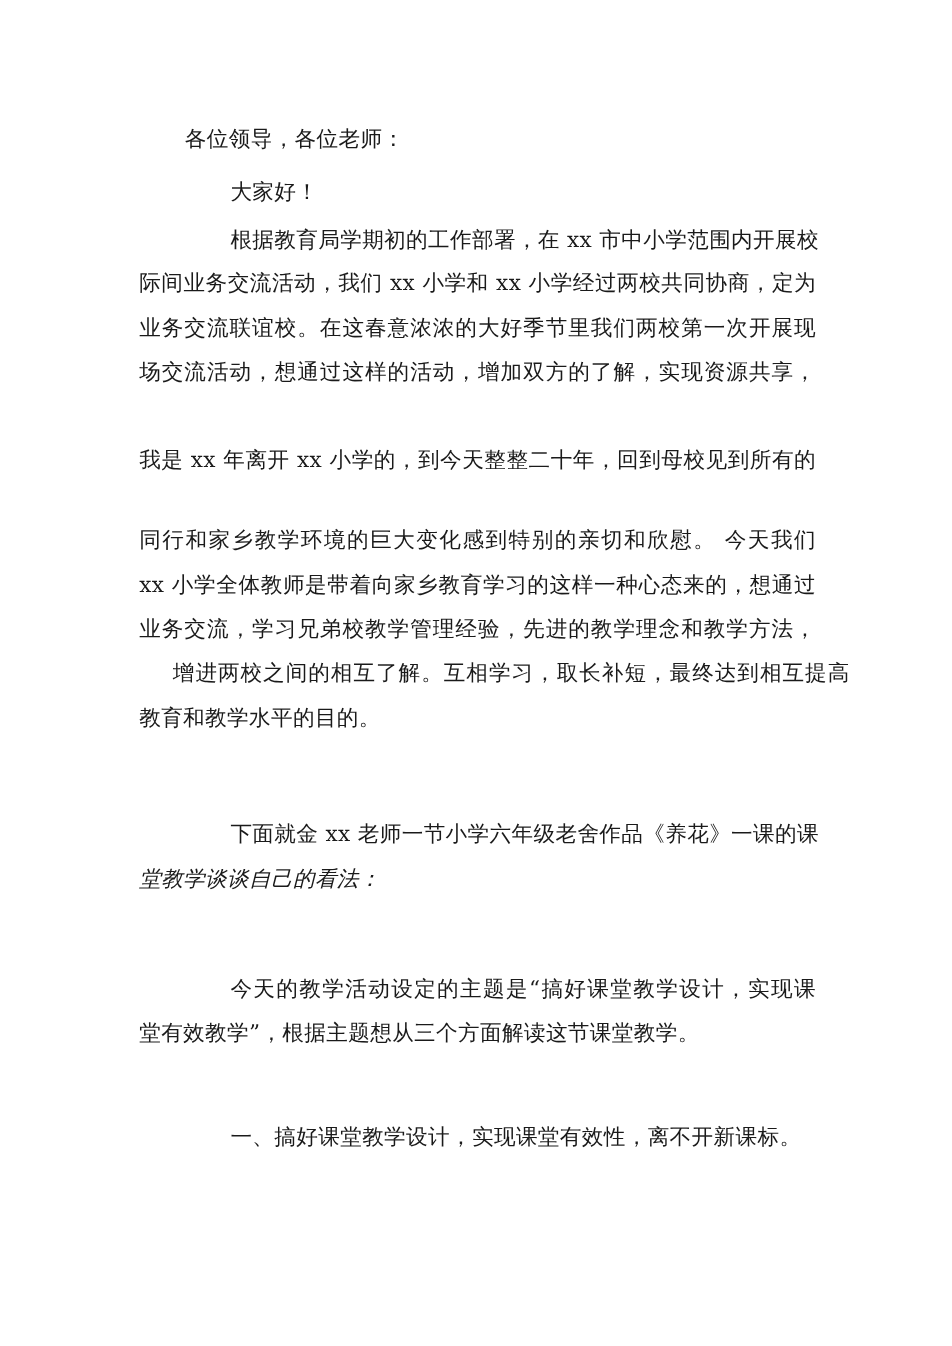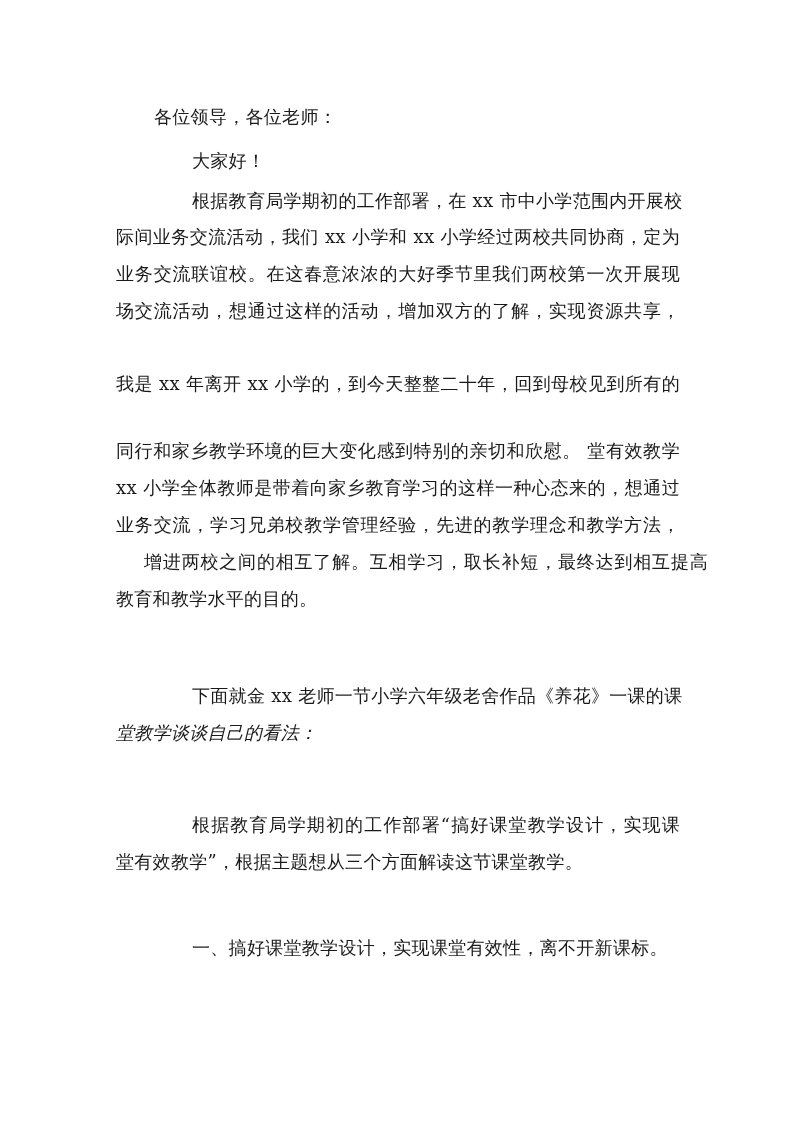--- a/index.html
+++ b/index.html
@@ -15,26 +15,26 @@
 
 <div class="page">
   <div class="line" style="left:154px; top:106px;">各位领导，各位老师：</div>
   <div class="line" style="left:192px; top:150px;">大家好！</div>
 
   <div class="line body-line" style="left:192px; width:488px; top:190px;">根据教育局学期初的工作部署，在 xx 市中小学范围内开展校</div>
   <div class="line body-line" style="top:226px;">际间业务交流活动，我们 xx 小学和 xx 小学经过两校共同协商，定为</div>
   <div class="line body-line" style="top:263px;">业务交流联谊校。在这春意浓浓的大好季节里我们两校第一次开展现</div>
   <div class="line body-line" style="top:300px;">场交流活动，想通过这样的活动，增加双方的了解，实现资源共享，</div>
   <div class="line body-line" style="top:373px;">我是 xx 年离开 xx 小学的，到今天整整二十年，回到母校见到所有的</div>
-  <div class="line body-line" style="top:440px;">同行和家乡教学环境的巨大变化感到特别的亲切和欣慰。 堂有效教学</div>
+  <div class="line body-line" style="top:440px;">同行和家乡教学环境的巨大变化感到特别的亲切和欣慰。 今天我们</div>
   <div class="line body-line" style="top:477px;">xx 小学全体教师是带着向家乡教育学习的这样一种心态来的，想通过</div>
   <div class="line body-line" style="top:514px;">业务交流，学习兄弟校教学管理经验，先进的教学理念和教学方法，</div>
   <div class="line body-line" style="top:551px;margin-left:28px;">增进两校之间的相互了解。互相学习，取长补短，最终达到相互提高</div>
   <div class="line body-line last" style="top:588px;">教育和教学水平的目的。</div>
 
   <div class="line body-line" style="left:192px; width:488px; top:685px;">下面就金 xx 老师一节小学六年级老舍作品《养花》一课的课</div>
   <div class="line body-line last" style="top:722px;font-style:italic;">堂教学谈谈自己的看法：</div>
 
-  <div class="line body-line" style="left:192px; width:488px; top:814px;">根据教育局学期初的工作部署“搞好课堂教学设计，实现课</div>
+  <div class="line body-line" style="left:192px; width:488px; top:814px;">今天的教学活动设定的主题是“搞好课堂教学设计，实现课</div>
   <div class="line body-line last" style="top:851px;">堂有效教学”，根据主题想从三个方面解读这节课堂教学。</div>
 
   <div class="line body-line last" style="left:192px; width:488px; top:937px;">一、搞好课堂教学设计，实现课堂有效性，离不开新课标。</div>
 </div>
 
 </body></html>

